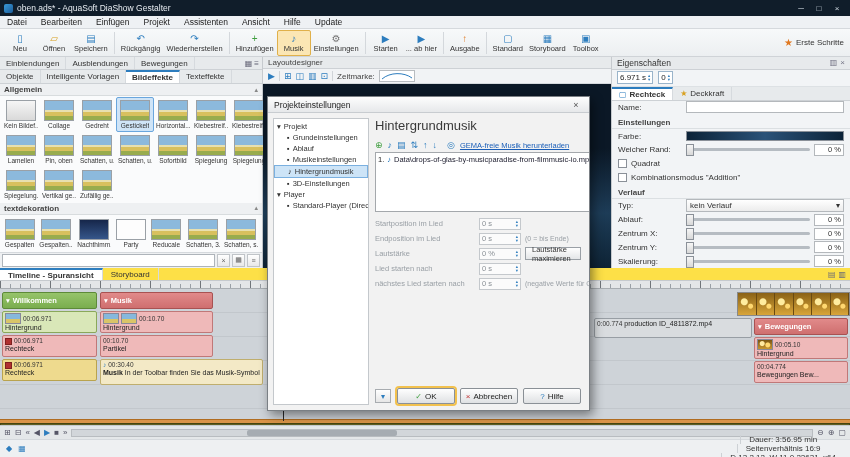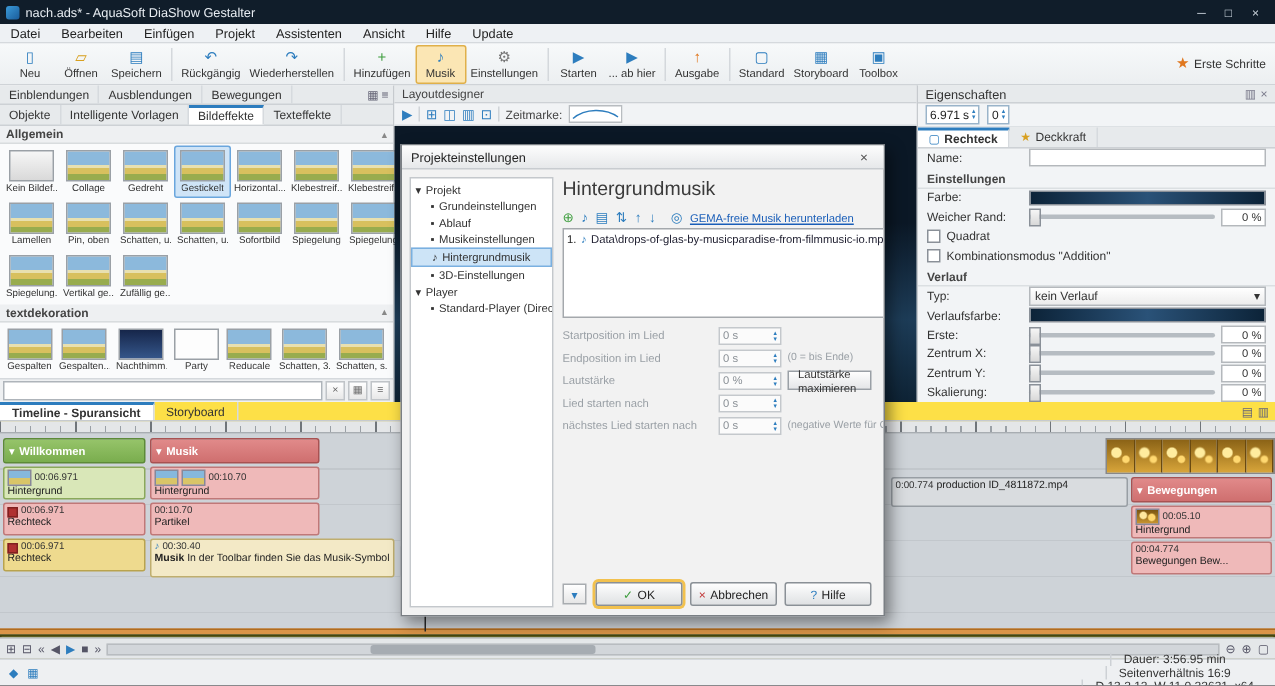--- a/index.html
+++ b/index.html
@@ -32,21 +32,21 @@
   .blue { color:#2d7dbe; } .green2 { color:#3f9e3f; } .orange { color:#e07820; }
   .red2 { color:#c03030; } .gold { color:#d8a020; } .gray2 { color:#777; }
   .tb-help { margin-left:auto; flex-direction:row; gap:3px; }
   .tb-help .tl { font-size:8px; }
   
   .main { position:absolute; left:0; top:57px; width:850px; height:211px; display:flex; }
   
   .left-panel { width:263px; background:#fafbfc; border-right:1px solid #c6cace; display:flex; flex-direction:column; }
   .ltabs { display:flex; align-items:stretch; background:#e7eaec; border-bottom:1px solid #cdd1d5; height:14px; font-size:8px; }
   .ltab { padding:1px 6px; border-right:1px solid #d6dade; color:#333; display:flex; align-items:center; }
-  .ltab.active { background:#fff; border-top:2px solid #2d7dbe; font-weight:normal; }
+  .ltab.active { background:#fff; border-top:2px solid #2d7dbe; font-weight:bold; }
   .ltab-icons { margin-left:auto; display:flex; gap:2px; align-items:center; padding-right:3px; color:#667; font-size:8px; }
   .lsection-h { height:12px; background:#eef0f2; border-bottom:1px solid #d8dcde; display:flex; align-items:center;
     padding:0 4px; font-size:8px; font-weight:bold; color:#444; gap:3px; }
   .lsection-h .arr { margin-left:auto; color:#888; font-size:7px; }
   .lgrid { display:grid; grid-template-columns:repeat(7,1fr); gap:0; padding:1px 2px; }
   .thumb { display:flex; flex-direction:column; align-items:center; padding:2px 1px 1px; border:1px solid transparent; border-radius:2px; }
   .thumb.sel { background:#cfe4f7; border-color:#6aa6dd; }
   .timg { width:30px; height:21px; border:1px solid #9aa0a6;
     background:linear-gradient(#8cb9dc 0 48%,#e8e0b0 48% 58%,#d8c05e 58% 80%,#98ac4e 80%); }
   .timg.none { background:linear-gradient(#f6f6f6,#d9d9d9); }
@@ -180,21 +180,21 @@
   .dbtn.ok { box-shadow:0 0 0 2px #f2c14e; }
   .dbtnrow { margin-left:auto; display:flex; gap:5px; }
 </style>
 </head>
 <body>
 
 <div id="app">
 
   <div class="titlebar">
     <span class="appicon"></span>
-    <span>nach.ads* - AquaSoft DiaShow Gestalter</span>
+    <span>oben.ads* - AquaSoft DiaShow Gestalter</span>
     <div class="win-controls">
       <span class="winbtn">─</span>
       <span class="winbtn">□</span>
       <span class="winbtn">×</span>
     </div>
   </div>
 
   <div class="menubar">
     <span class="menu-item">Datei</span>
     <span class="menu-item">Bearbeiten</span>
@@ -486,25 +486,21 @@
       </div>
       <div class="rheadrow">Verlauf</div>
       <div class="rrow">
         <span class="rlabel">Typ:</span>
         <span class="rdrop">
           <span>kein Verlauf</span>
           <span>▾</span>
         </span>
       </div>
       <div class="rrow">
-        <span class="rlabel">Verlaufsfarbe:</span>
-        <span class="colorbar"></span>
-      </div>
-      <div class="rrow">
-        <span class="rlabel">Erste:</span>
+        <span class="rlabel">Ablauf:</span>
         <span class="rslider"></span>
         <span class="rval">0 %</span>
       </div>
       <div class="rrow">
         <span class="rlabel">Zentrum X:</span>
         <span class="rslider"></span>
         <span class="rval">0 %</span>
       </div>
       <div class="rrow">
         <span class="rlabel">Zentrum Y:</span>

